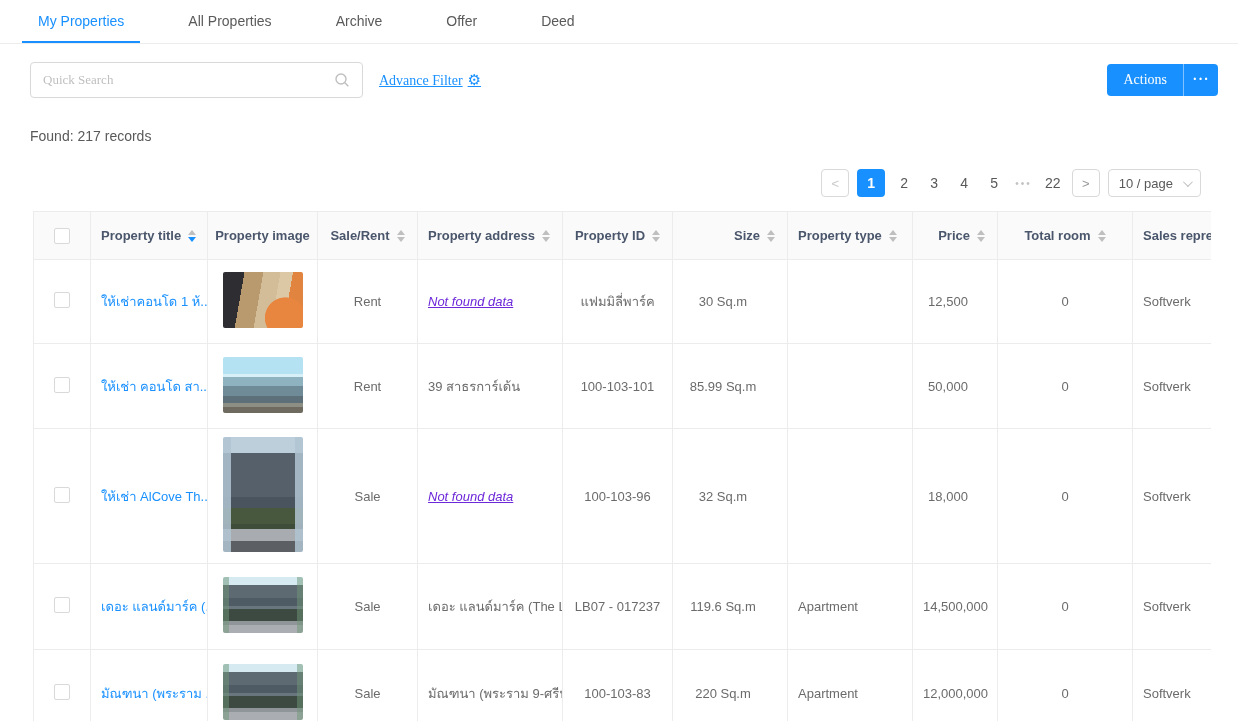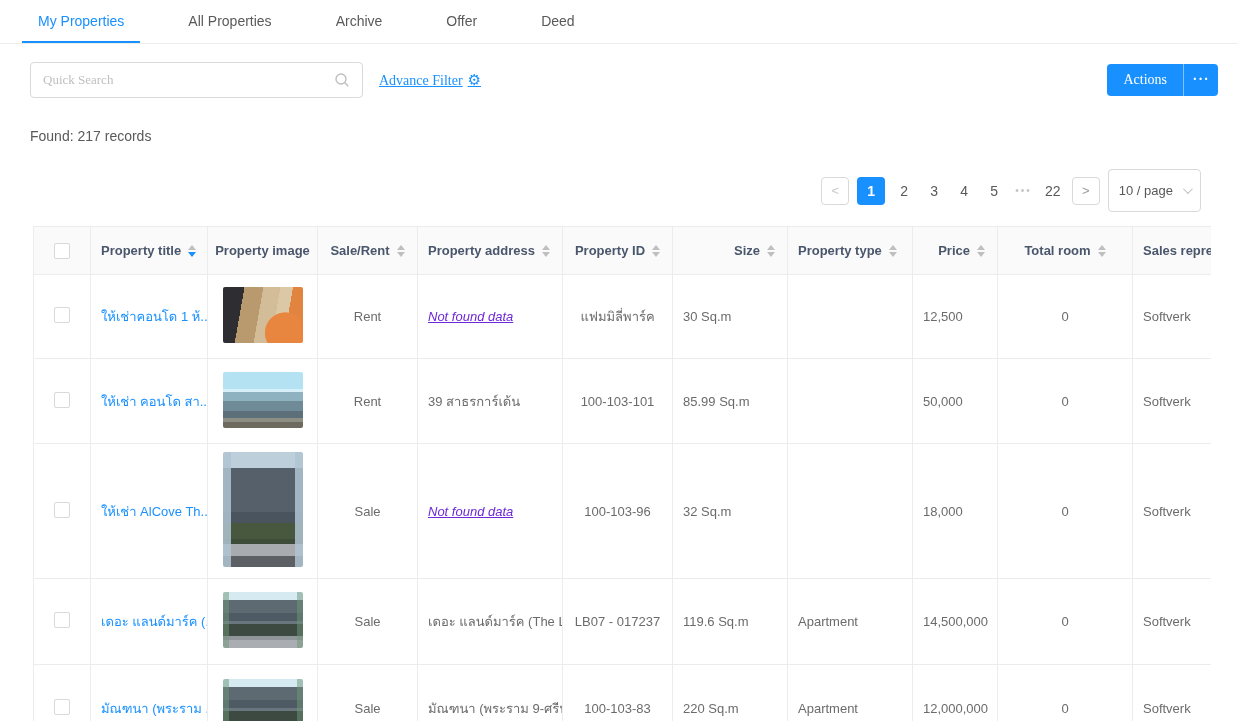--- a/index.html
+++ b/index.html
@@ -57,42 +57,42 @@
   }
   .pg-btn.disabled { color:#c9c9c9; cursor:default; }
   .pg-num {
     min-width:22px; height:28px; display:inline-flex; align-items:center;
     justify-content:center; color:#595959; font-size:14px; cursor:pointer;
     border-radius:4px; background:transparent; border:none; font-family:inherit;
   }
   .pg-num.active { background:#1890ff; color:#fff; width:28px; font-weight:600; }
   .pg-ellipsis { color:#c2c2c2; font-size:10px; letter-spacing:2px; cursor:pointer; padding:0 2px; }
   .pg-select {
-    height:43px; border:1px solid #d9d9d9; border-radius:4px; background:#fff;
+    height:28px; border:1px solid #d9d9d9; border-radius:4px; background:#fff;
     display:flex; align-items:center; gap:10px; padding:0 10px; color:#595959;
     font-size:13px; cursor:pointer;
   }
   .sel-caret {
     width:7px; height:7px; border-right:1.5px solid #bfbfbf;
     border-bottom:1.5px solid #bfbfbf; transform:rotate(45deg) translateY(-2px);
   }
   
   .table-wrap { margin:14px 0 0 33px; width:1178px; overflow:hidden; }
   table { border-collapse:collapse; table-layout:fixed; width:1178px; }
   th, td { border:1px solid #ececec; overflow:hidden; white-space:nowrap; }
   th {
     background:#fafafa; height:48px; color:#4a566b; font-size:13px;
     font-weight:700; cursor:pointer;
   }
   th .h { display:flex; align-items:center; padding:0 10px; }
   th.h-c .h { justify-content:center; }
   th.h-r .h { justify-content:flex-end; padding-right:12px; }
   td { color:#6b6b6b; font-size:13px; vertical-align:middle; padding:8px 10px; }
   td.c-c { text-align:center; }
-  td.c-r { text-align:left; padding-right:24px; }
+  td.c-r { text-align:center; padding-right:24px; }
   tr.r1 { height:84px; } tr.r2 { height:85px; } tr.r3 { height:131px; }
   tr.r4 { height:86px; } tr.r5 { height:87px; }
   .sort { display:inline-flex; flex-direction:column; margin-left:7px; gap:2px; }
   .car-u { width:0; height:0; border-left:4px solid transparent; border-right:4px solid transparent; border-bottom:5px solid #bfbfbf; }
   .car-d { width:0; height:0; border-left:4px solid transparent; border-right:4px solid transparent; border-top:5px solid #bfbfbf; }
   .car-d.on { border-top-color:#1890ff; }
   .cb {
     width:16px; height:16px; border:1px solid #d9d9d9; border-radius:2px;
     background:#fff; display:inline-block; cursor:pointer;
   }

